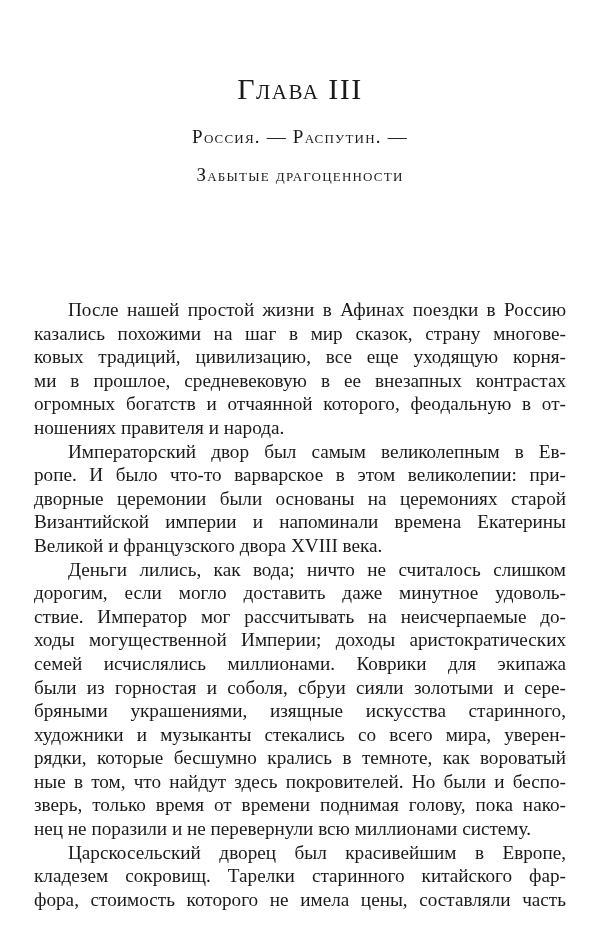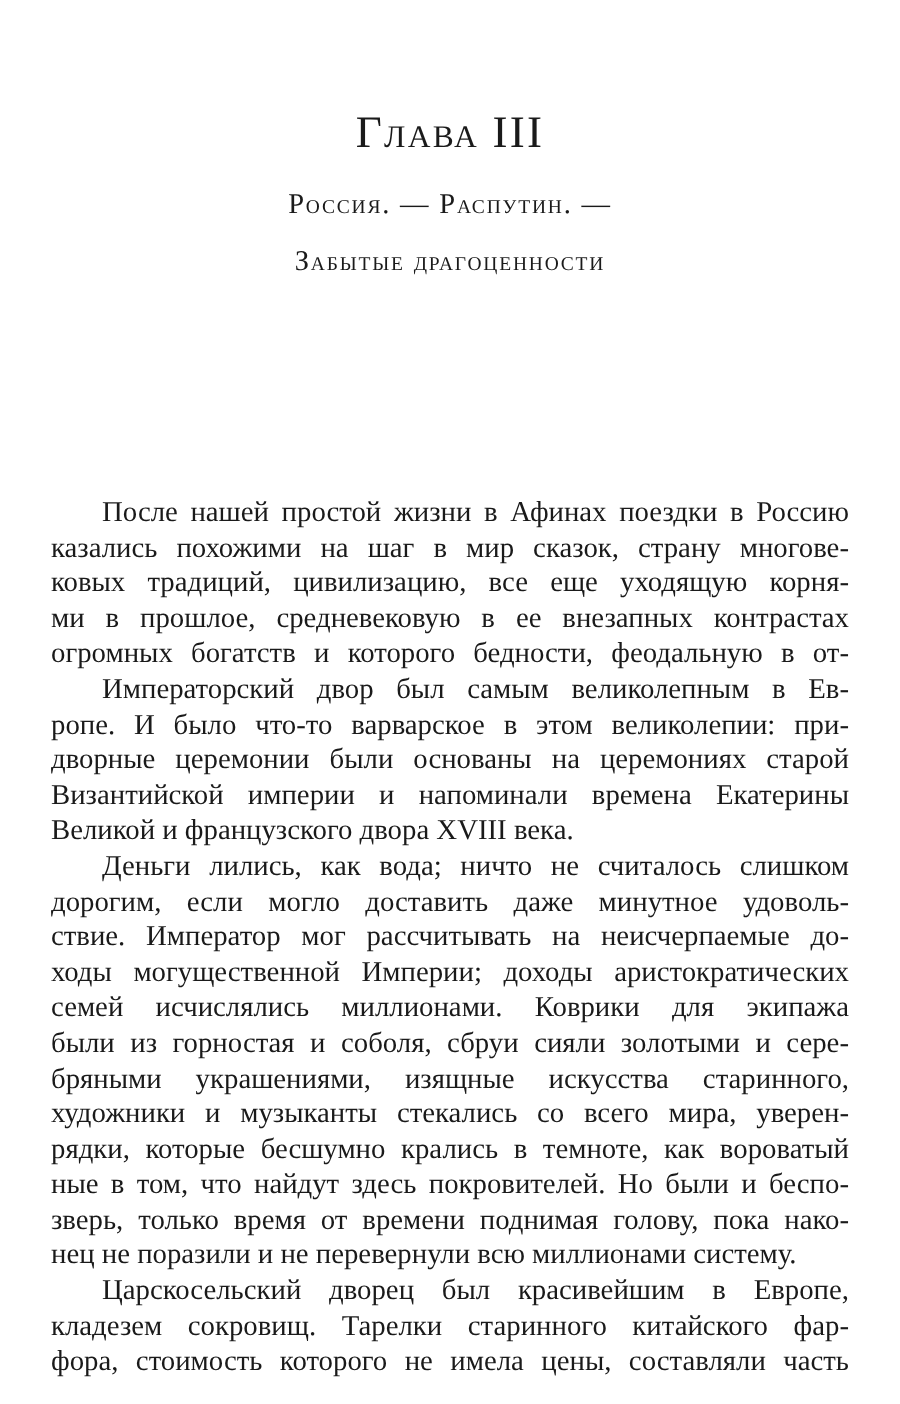--- a/index.html
+++ b/index.html
@@ -40,21 +40,20 @@
       letter-spacing: 1.2px;
       line-height: 38px;
     }
     .body-text {
       position: absolute;
       top: 298px;
       left: 34px;
       width: 532px;
       font-size: 19.2px;
       line-height: 23.6px;
-      margin-top: 32px;
     }
     .line {
       display: block;
       text-align: justify;
       text-align-last: justify;
       white-space: nowrap;
       height: 23.6px;
     }
     .line.last {
       text-align-last: left;
@@ -75,21 +74,22 @@
     <span class="line-t" style="display:block">Забытые драгоценности</span>
   </div>
 
   <div class="body-text">
 
     <div>
       <span class="line indent">После нашей простой жизни в Афинах поездки в Россию</span>
       <span class="line">казались похожими на шаг в мир сказок, страну многове-</span>
       <span class="line">ковых традиций, цивилизацию, все еще уходящую корня-</span>
       <span class="line">ми в прошлое, средневековую в ее внезапных контрастах</span>
-      <span class="line">огромных богатств и которого бедности, феодальную в от-</span>
+      <span class="line">огромных богатств и отчаянной которого, феодальную в от-</span>
+      <span class="line last">ношениях правителя и народа.</span>
     </div>
 
     <div>
       <span class="line indent">Императорский двор был самым великолепным в Ев-</span>
       <span class="line">ропе. И было что-то варварское в этом великолепии: при-</span>
       <span class="line">дворные церемонии были основаны на церемониях старой</span>
       <span class="line">Византийской империи и напоминали времена Екатерины</span>
       <span class="line last">Великой и французского двора XVIII века.</span>
     </div>
 

